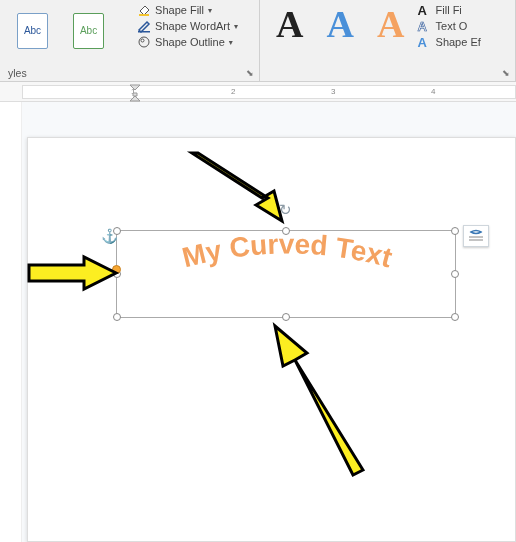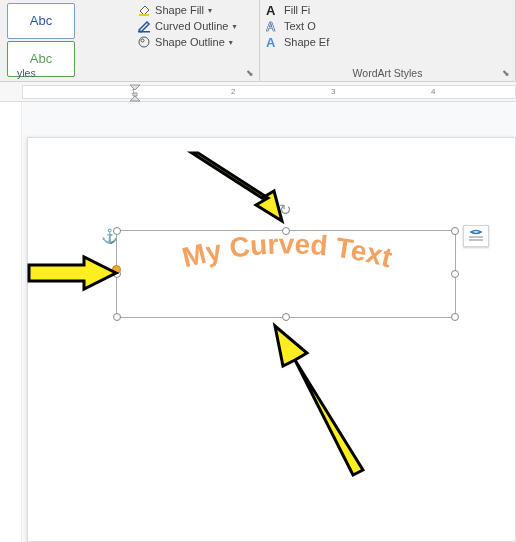--- a/index.html
+++ b/index.html
@@ -6,21 +6,21 @@
 body { background: #fff; width: 516px; height: 542px; overflow: hidden; position: relative; }
 
 
 .ribbon { height: 82px; background: #f1f1f1; border-bottom: 1px solid #d0d0d0; display: flex; }
 .group { border-right: 1px solid #d0d0d0; padding: 2px 6px 0; position: relative; font-size: 11px; color: #444; }
 .group-label { position: absolute; bottom: 2px; left: 0; right: 0; text-align: center; font-size: 10.5px; color: #555; }
 .btn { display: inline-flex; align-items: center; gap: 4px; padding: 2px 3px; cursor: pointer; font-size: 11px; }
 
 
 .shape-gallery { width: 122px; display: inline-block; }
-.shape-swatch { display: inline-block; width: 68px; height: 36px; border: 1px solid #7aa0c8; margin: 1px; text-align: center; line-height: 34px; font-size: 13px; color: #2b579a; background: #fff; border-radius: 2px; }
+.shape-swatch { display: inline-block; width: 31px; height: 36px; border: 1px solid #7aa0c8; margin: 11px; text-align: center; line-height: 34px; font-size: 10px; color: #2b579a; background: #fff; border-radius: 2px; }
 .shape-swatch.green { border-color: #5a9e5a; color: #5a9e5a; }
 
 
 .shape-cmds { display: inline-block; vertical-align: top; margin-left: 6px; }
 .cmd-row { display: flex; align-items: center; gap: 4px; padding: 1px 0; font-size: 11px; }
 .cmd-icon { width: 14px; height: 14px; display: inline-block; }
 .drop { font-size: 8px; color: #555; }
 
 .launcher { position: absolute; right: 3px; bottom: 3px; width: 10px; height: 10px; font-size: 9px; color: #777; cursor: pointer; }
 
@@ -83,52 +83,56 @@
             <rect x="2" y="11" width="10" height="2" fill="#f4c430"></rect>
           </svg>
         <span>Shape Fill</span>
           <span class="drop">▾</span>
       </div>
       <div class="cmd-row btn">
         <svg class="cmd-icon" viewBox="0 0 14 14">
             <path d="M2 11 L10 3 L12 5 L4 13 Z" fill="none" stroke="#2b579a" stroke-width="1.5"></path>
             <rect x="1" y="12" width="12" height="1.5" fill="#2b579a"></rect>
           </svg>
-        <span>Curved Outline</span>
+        <span>Shape WordArt</span>
           <span class="drop">▾</span>
       </div>
       <div class="cmd-row btn">
         <svg class="cmd-icon" viewBox="0 0 14 14">
             <circle cx="7" cy="7" r="5" fill="none" stroke="#555"></circle>
             <circle cx="5.5" cy="5.5" r="1.5" fill="#fff" stroke="#555"></circle>
           </svg>
         <span>Shape Outline</span>
           <span class="drop">▾</span>
       </div>
     </div>
-    <div class="group-label" style="text-align:left;padding-left:17px">yles</div>
+    <div class="group-label" style="text-align:left;padding-left:8px">yles</div>
     <div class="launcher">⬊</div>
   </div>
 
   <div class="group" style="flex:1">
+    <div class="wa-gallery">
+      <span class="wa-A wa1">A</span>
+      <span class="wa-A wa2">A</span>
+      <span class="wa-A wa3">A</span>
+    </div>
     <div class="wa-cmds">
       <div class="cmd-row btn">
         <span class="cmd-icon" style="color:#222">A</span>
         <span>Fill Fi</span>
       </div>
       <div class="cmd-row btn">
         <span class="cmd-icon" style="-webkit-text-stroke:0.6px #2b579a;color:transparent">A</span>
         <span>Text O</span>
       </div>
       <div class="cmd-row btn">
         <span class="cmd-icon" style="color:#4a90d9">A</span>
         <span>Shape Ef</span>
       </div>
     </div>
-    <div class="group-label">WordArt Styles</div>
     <div class="launcher">⬊</div>
   </div>
 </div>
 
 <div class="ruler">
   <div class="ruler-track">
     <span class="tick" style="left:108px">1</span>
     <span class="tick" style="left:208px">2</span>
     <span class="tick" style="left:308px">3</span>
     <span class="tick" style="left:408px">4</span>

